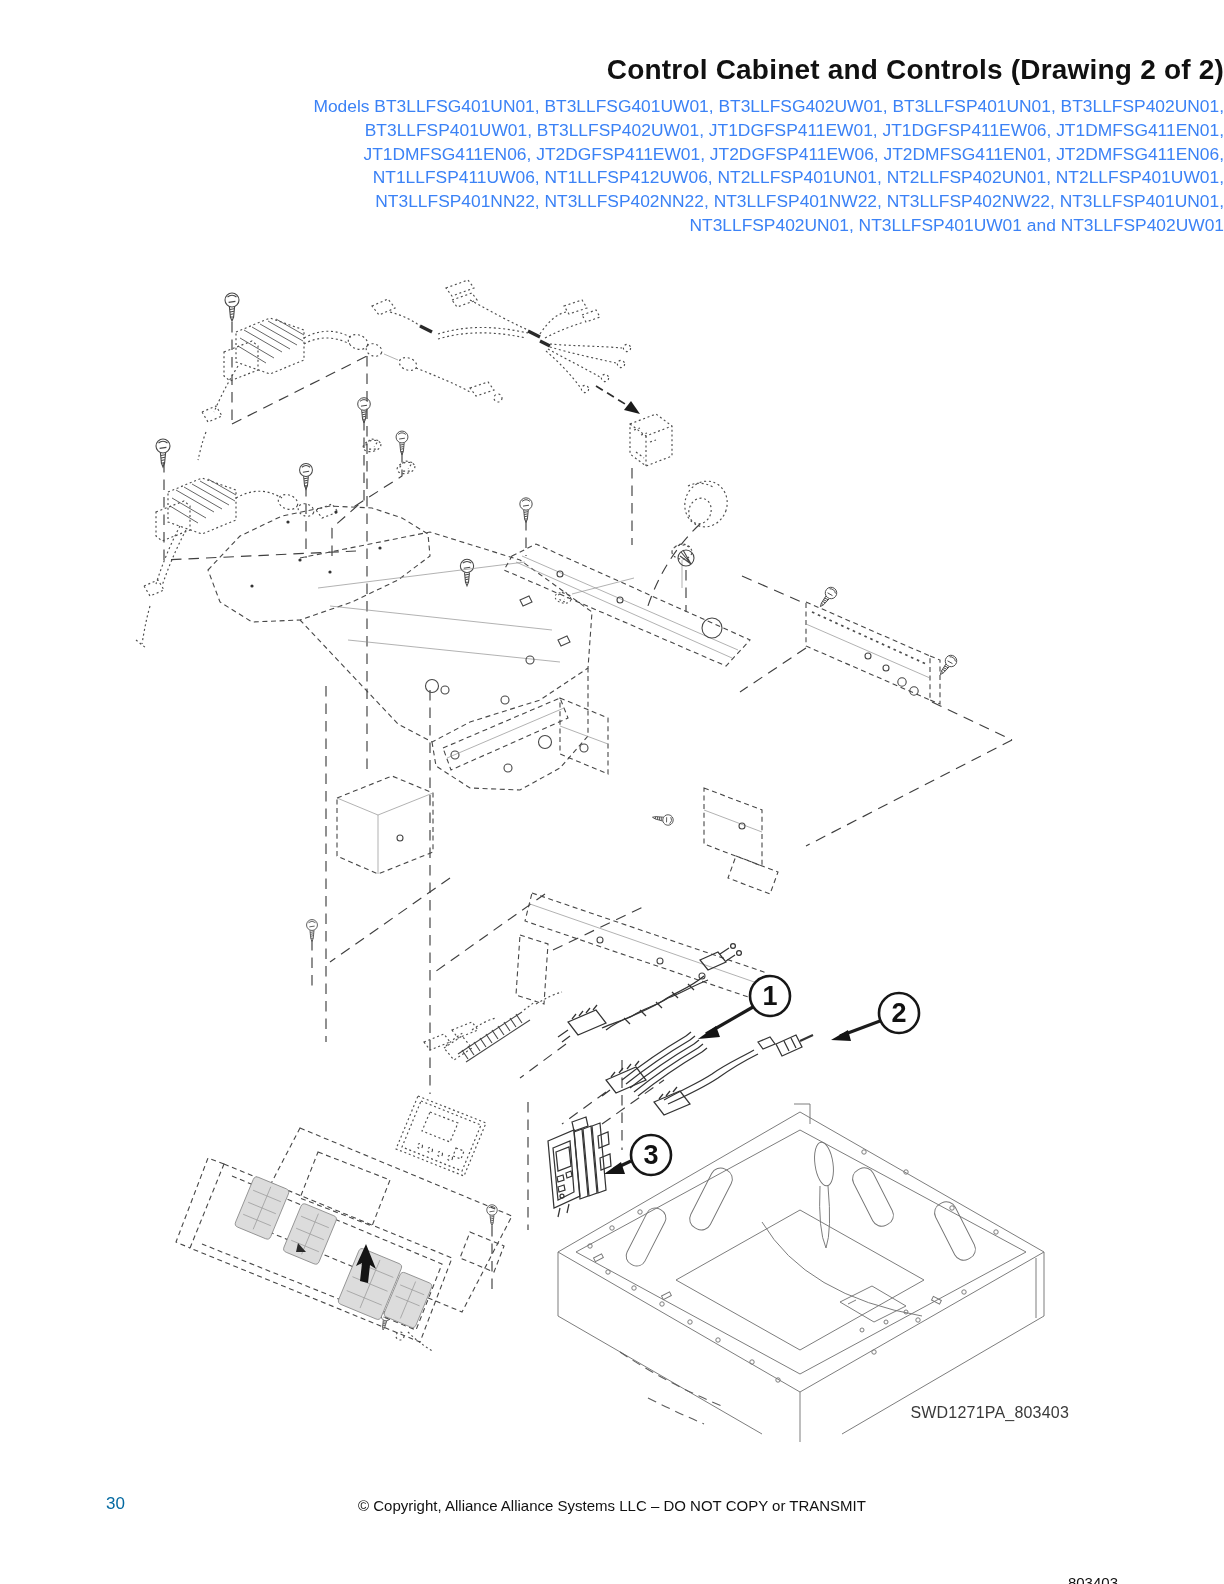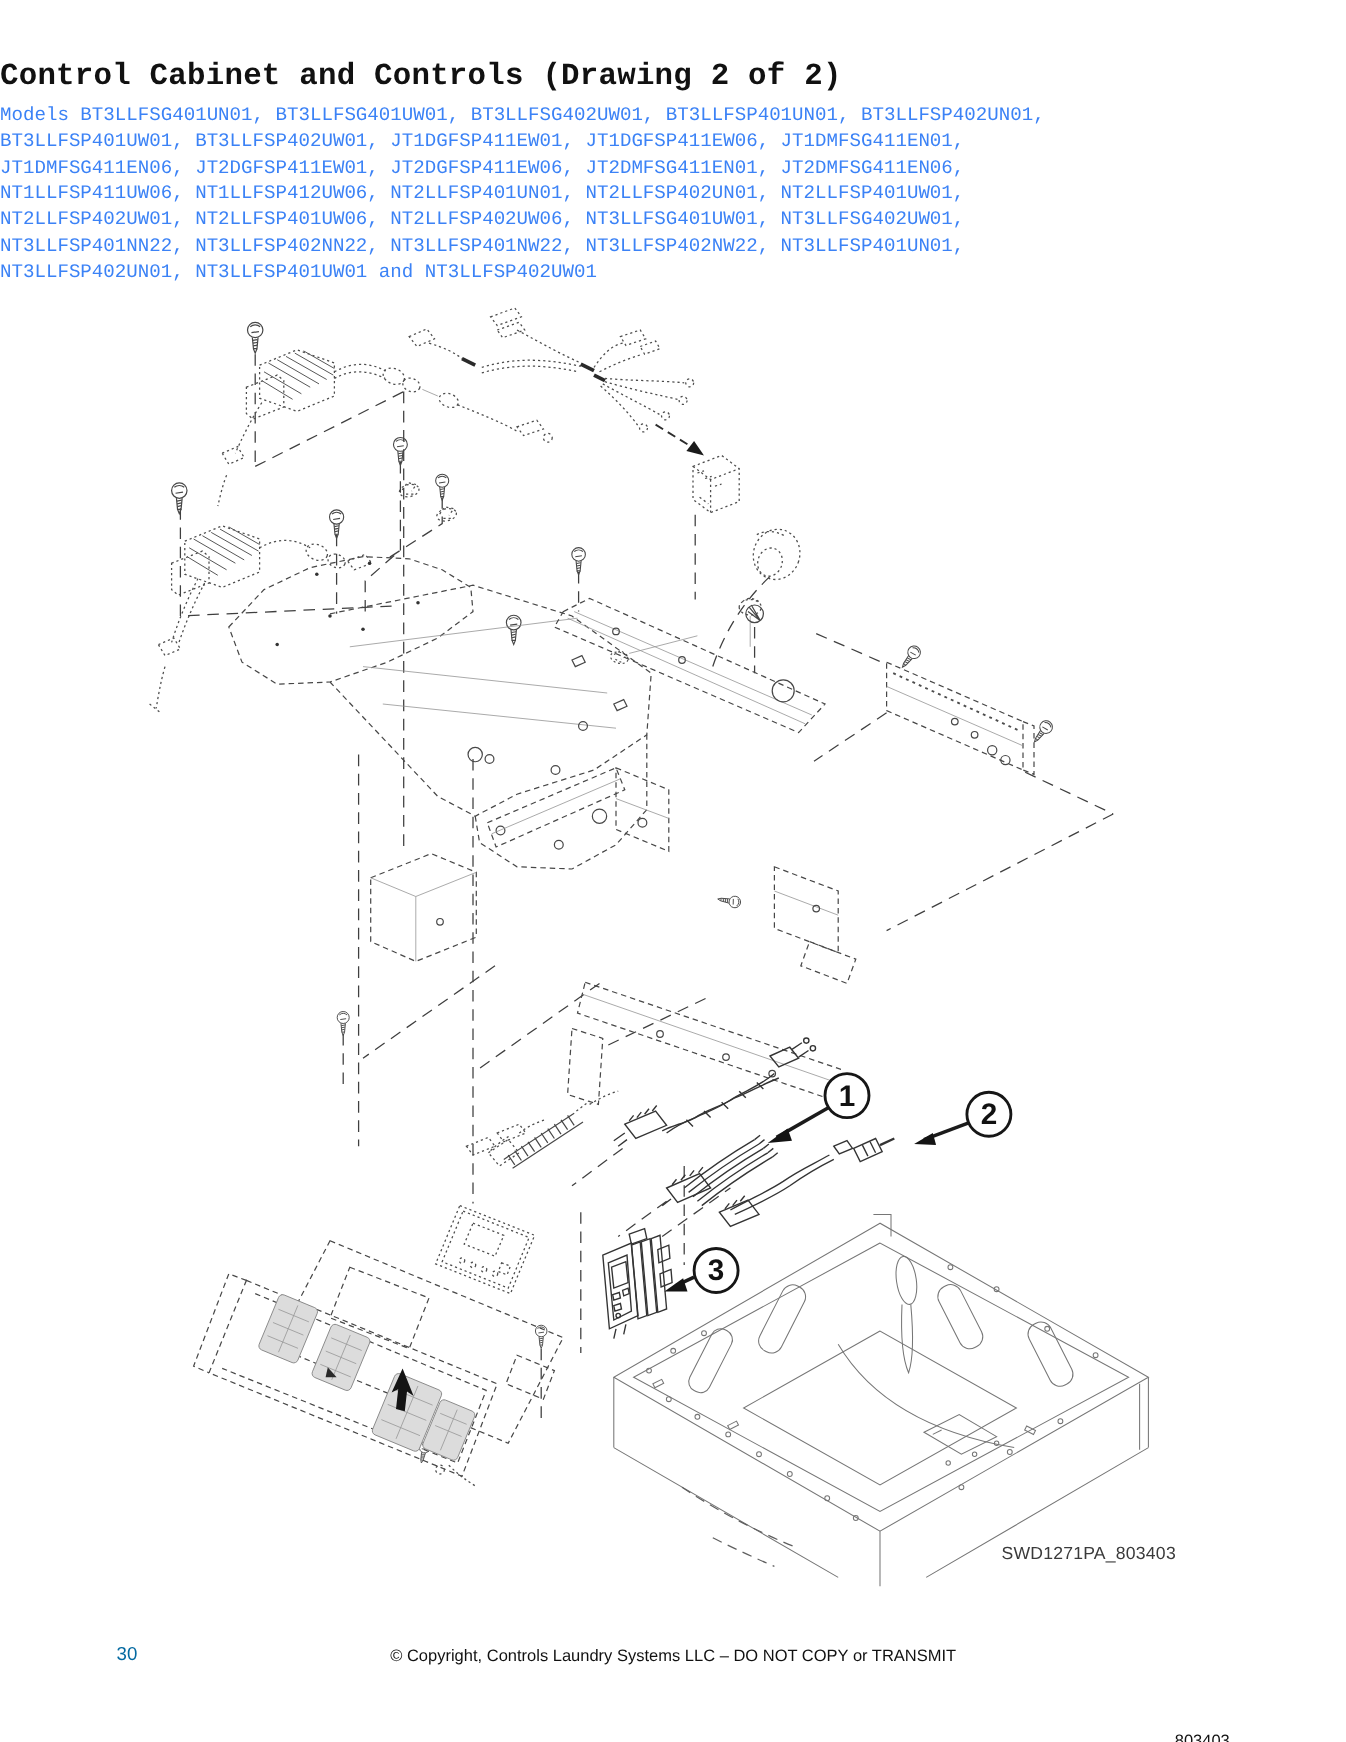--- a/index.html
+++ b/index.html
@@ -1,21 +1,21 @@
 <!DOCTYPE html>
 <html><head>
 <meta charset="utf-8">
 <style>
   html,body{margin:0;padding:0;background:#888;}
   .page{
     position:relative; width:1224px; height:1584px; background:#ffffff;
     margin:0 auto; overflow:hidden;
     font-family:"Liberation Sans", sans-serif; color:#111;
   }
-  .header{position:absolute; top:54px; left:0; right:0; text-align:left;font-family:Liberation Mono, monospace;}
+  .header{position:absolute; top:54px; left:0; right:0; text-align:right;}
   .title{font-size:28px; font-weight:bold; letter-spacing:0.2px; margin-bottom:9px;}
   .models{font-size:17.4px; line-height:23.8px; font-weight:400; color:#3b82f6;}
   .diagram-svg{position:absolute; left:0; top:0; width:1224px; height:1584px;}
   .drawing-code{
     position:absolute; top:1404px; right:155px;
     font-size:16px; color:#3a3a3a; letter-spacing:0.2px;
   }
   .footer-pageno{position:absolute; top:1494px; left:106px; font-size:17px; color:#0369a1;}
   .footer-copy{position:absolute; top:1497px; left:0; right:0; text-align:center; font-size:15px; color:#111;}
   .footer-doc{position:absolute; top:1574px; right:106px; font-size:15px; color:#111;}
@@ -42,21 +42,20 @@
 
 <div class="page">
 
   <div class="header">
     <div class="title">Control Cabinet and Controls (Drawing 2 of 2)</div>
     <div class="models">
       <div>Models BT3LLFSG401UN01, BT3LLFSG401UW01, BT3LLFSG402UW01, BT3LLFSP401UN01, BT3LLFSP402UN01,</div>
       <div>BT3LLFSP401UW01, BT3LLFSP402UW01, JT1DGFSP411EW01, JT1DGFSP411EW06, JT1DMFSG411EN01,</div>
       <div>JT1DMFSG411EN06, JT2DGFSP411EW01, JT2DGFSP411EW06, JT2DMFSG411EN01, JT2DMFSG411EN06,</div>
       <div>NT1LLFSP411UW06, NT1LLFSP412UW06, NT2LLFSP401UN01, NT2LLFSP402UN01, NT2LLFSP401UW01,</div>
-      <div>NT2LLFSP402UW01, NT2LLFSP401UW06, NT2LLFSP402UW06, NT3LLFSG401UW01, NT3LLFSG402UW01,</div>
       <div>NT3LLFSP401NN22, NT3LLFSP402NN22, NT3LLFSP401NW22, NT3LLFSP402NW22, NT3LLFSP401UN01,</div>
       <div>NT3LLFSP402UN01, NT3LLFSP401UW01 and NT3LLFSP402UW01</div>
     </div>
   </div>
 
   <svg class="diagram-svg" viewBox="0 0 1224 1584">
     <defs>
       <g id="screwshape">
         <circle cx="0" cy="0" r="7" class="ln"></circle>
         <path d="M-4.5,-3 A7,7 0 0 1 4.5,-3" class="ln"></path>
@@ -435,16 +434,16 @@
       <path class="blk" d="M631,1161 L614,1169"></path>
       <polygon points="604,1174 621,1162 625,1174" fill="#141414"></polygon>
       <circle class="callout-circle" cx="651" cy="1155" r="20"></circle>
       <text class="callout-num" x="651" y="1164" text-anchor="middle">3</text>
     </g>
   </svg>
 
   <div class="drawing-code">SWD1271PA_803403</div>
 
   <div class="footer-pageno">30</div>
-  <div class="footer-copy">© Copyright, Controls Laundry Systems LLC – DO NOT COPY or TRANSMIT</div>
+  <div class="footer-copy">© Copyright, Alliance Alliance Systems LLC – DO NOT COPY or TRANSMIT</div>
   <div class="footer-doc">803403</div>
 
 </div>
 
 </body></html>

